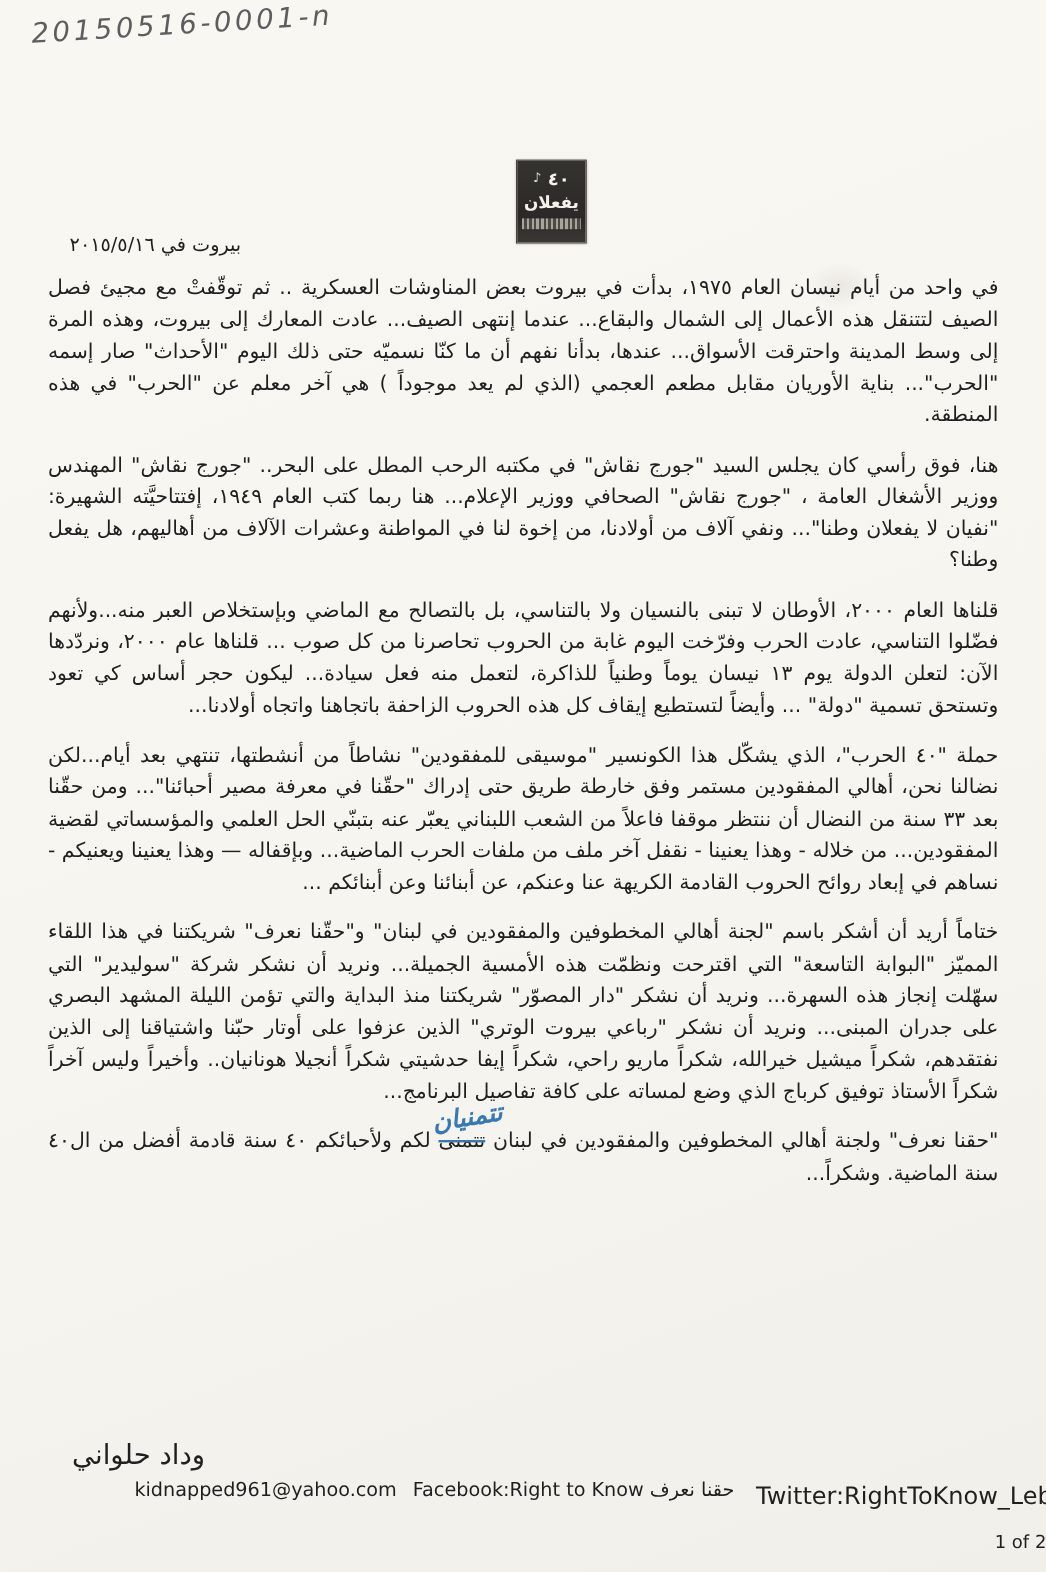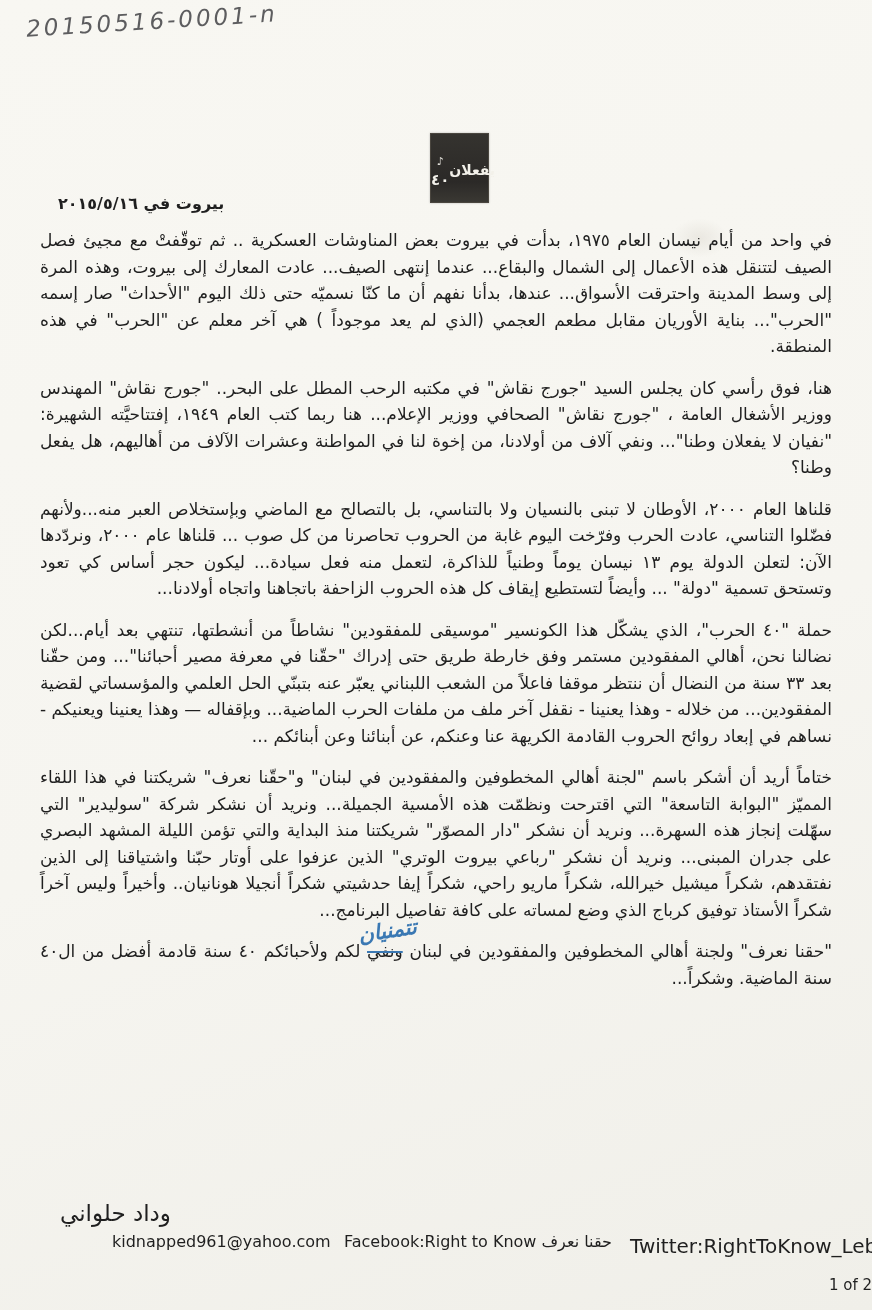--- a/index.html
+++ b/index.html
@@ -12,34 +12,34 @@
   }
   .scan-id{
     position:absolute;top:8px;left:26px;
     font-size:23px;color:#5d5d5f;font-style:italic;letter-spacing:3px;
     transform:rotate(-3.5deg);white-space:nowrap;
   }
   .logo{
     position:absolute;top:133px;left:430px;width:57px;height:68px;
     background:linear-gradient(180deg,#35332f 0%,#2b2927 70%,#3a3833 100%);
     border:1px solid #4a463f;box-shadow:0 0 2px rgba(0,0,0,.25);
-    display:flex;flex-direction:row;align-items:center;justify-content:flex-start;
+    display:flex;flex-direction:column;align-items:center;justify-content:flex-start;
     color:#f3f1ea;text-align:center;
   }
   .logo .num{font-size:15px;line-height:18px;margin-top:6px;font-weight:700;}
   .logo .num .note{font-size:11px;vertical-align:top;opacity:.9;}
   .logo .ttl{font-size:14px;font-weight:700;line-height:16px;margin-top:3px;}
   .logo .strip{
     width:49px;height:9px;margin-top:5px;
     background:repeating-linear-gradient(90deg,#cfccc2 0 2px,#57544c 2px 4px);
     opacity:.75;
   }
   .dateline{
     position:absolute;top:194px;left:58px;direction:rtl;
-    font-size:16px;font-weight:700;white-space:nowrap;
+    font-size:16px;font-weight:400;white-space:nowrap;
   }
   .doc-body{
     position:absolute;top:227px;left:40px;right:40px;
     direction:rtl;text-align:justify;
     font-size:17px;line-height:26.5px;
   }
   .doc-body p{margin:0 0 15px 0;}
   .struck{
     position:relative;
     text-decoration:line-through;
@@ -73,21 +73,21 @@
 </div>
 
 <div class="dateline">بيروت في ٢٠١٥/٥/١٦</div>
 
 <div class="doc-body">
   <p>في واحد من أيام نيسان العام ١٩٧٥، بدأت في بيروت بعض المناوشات العسكرية .. ثم توقّفتْ مع مجيئ فصل الصيف لتتنقل هذه الأعمال إلى الشمال والبقاع... عندما إنتهى الصيف... عادت المعارك إلى بيروت، وهذه المرة إلى وسط المدينة واحترقت الأسواق... عندها، بدأنا نفهم أن ما كنّا نسميّه حتى ذلك اليوم "الأحداث" صار إسمه "الحرب"... بناية الأوريان مقابل مطعم العجمي (الذي لم يعد موجوداً ) هي آخر معلم عن "الحرب" في هذه المنطقة.</p>
   <p>هنا، فوق رأسي كان يجلس السيد "جورج نقاش" في مكتبه الرحب المطل على البحر.. "جورج نقاش" المهندس ووزير الأشغال العامة ، "جورج نقاش" الصحافي ووزير الإعلام... هنا ربما كتب العام ١٩٤٩، إفتتاحيَّته الشهيرة: "نفيان لا يفعلان وطنا"... ونفي آلاف من أولادنا، من إخوة لنا في المواطنة وعشرات الآلاف من أهاليهم، هل يفعل وطنا؟</p>
   <p>قلناها العام ٢٠٠٠، الأوطان لا تبنى بالنسيان ولا بالتناسي، بل بالتصالح مع الماضي وبإستخلاص العبر منه...ولأنهم فضّلوا التناسي، عادت الحرب وفرّخت اليوم غابة من الحروب تحاصرنا من كل صوب ... قلناها عام ٢٠٠٠، ونردّدها الآن:  لتعلن الدولة يوم ١٣ نيسان يوماً وطنياً للذاكرة،  لتعمل منه فعل سيادة... ليكون حجر أساس كي تعود وتستحق تسمية "دولة" ... وأيضاً لتستطيع إيقاف كل هذه الحروب الزاحفة باتجاهنا واتجاه أولادنا...</p>
   <p>حملة "٤٠ الحرب"، الذي يشكّل هذا الكونسير "موسيقى للمفقودين" نشاطاً من أنشطتها، تنتهي بعد أيام...لكن نضالنا نحن، أهالي المفقودين مستمر وفق خارطة طريق حتى إدراك "حقّنا في معرفة مصير أحبائنا"... ومن حقّنا بعد ٣٣ سنة من النضال أن ننتظر موقفا فاعلاً من الشعب اللبناني يعبّر عنه بتبنّي الحل العلمي والمؤسساتي لقضية المفقودين... من خلاله - وهذا يعنينا - نقفل آخر ملف من ملفات الحرب الماضية...  وبإقفاله — وهذا يعنينا ويعنيكم - نساهم في إبعاد روائح الحروب القادمة الكريهة عنا وعنكم، عن أبنائنا وعن أبنائكم ...</p>
   <p>ختاماً أريد أن أشكر باسم "لجنة أهالي المخطوفين والمفقودين في لبنان" و"حقّنا نعرف" شريكتنا في هذا اللقاء المميّز "البوابة التاسعة" التي اقترحت ونظمّت هذه الأمسية الجميلة... ونريد أن نشكر شركة "سوليدير" التي سهّلت إنجاز هذه السهرة... ونريد أن نشكر "دار المصوّر" شريكتنا منذ البداية والتي تؤمن الليلة المشهد البصري على جدران المبنى... ونريد أن نشكر "رباعي بيروت الوتري" الذين عزفوا على أوتار حبّنا واشتياقنا  إلى الذين نفتقدهم، شكراً ميشيل خيرالله، شكراً ماريو راحي، شكراً إيفا حدشيتي شكراً أنجيلا هونانيان.. وأخيراً وليس آخراً شكراً الأستاذ توفيق كرباج الذي وضع لمساته على كافة تفاصيل البرنامج...</p>
-  <p><span>"حقنا نعرف" ولجنة أهالي المخطوفين والمفقودين في لبنان </span><span class="struck"><span class="annotation">تتمنيان</span><span>ونفي</span></span><span> لكم ولأحبائكم  ٤٠ سنة قادمة أفضل من ال٤٠ سنة الماضية. وشكراً...</span></p>
+  <p><span>"حقنا نعرف" ولجنة أهالي المخطوفين والمفقودين في لبنان </span><span class="struck"><span class="annotation">تتمنيان</span><span>تتمنى</span></span><span> لكم ولأحبائكم  ٤٠ سنة قادمة أفضل من ال٤٠ سنة الماضية. وشكراً...</span></p>
 </div>
 
 <div class="signature">وداد حلواني</div>
 
 <div class="footer-email">kidnapped961@yahoo.com</div>
 <div class="footer-facebook">Facebook:Right to Know حقنا نعرف</div>
 <div class="footer-twitter">Twitter:RightToKnow_Leb</div>
 
 <div class="page-number">1 of 2</div>
 

